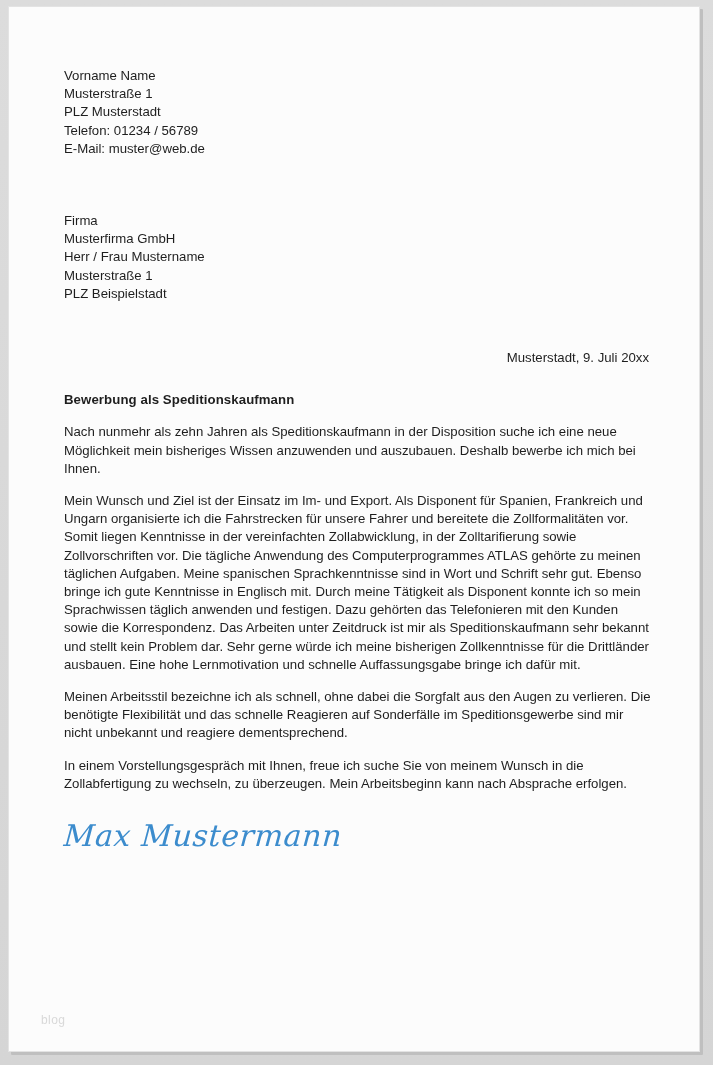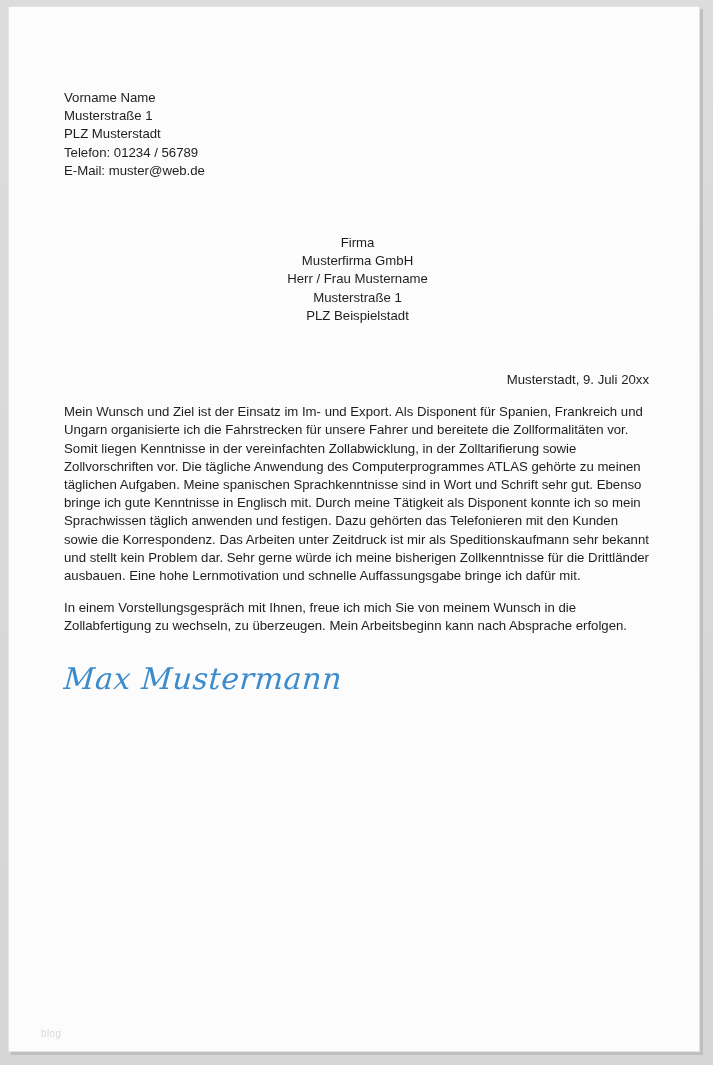--- a/index.html
+++ b/index.html
@@ -65,26 +65,24 @@
     line-height: 18.2px;
   }
 
   .addr-block {
     white-space: pre-line;
     margin: 0;
   }
 
   .sender {
     margin-bottom: 0;
-    margin-top: 22px;
   }
 
   .recipient {
     margin-top: 54px;
-    text-align: center;
   }
 
   .date-line {
     text-align: right;
     margin-top: 46px;
     padding-right: 2px;
   }
 
   .subject {
     font-weight: bold;
@@ -115,23 +113,23 @@
     letter-spacing: 0.6px;
     font-weight: 400;
     transform: skewX(-4deg);
     transform-origin: left center;
     display: inline-block;
   }
 
   .watermark {
     position: absolute;
     left: 32px;
-    bottom: 12px;
+    bottom: 24px;
     color: #d9d9d9;
-    font-size: 10px;
+    font-size: 12px;
     letter-spacing: 0.4px;
     user-select: none;
     margin-top: 48px;
   }
 </style>
 </head>
 <body>
 
 <div class="canvas">
 
@@ -149,27 +147,30 @@
 E-Mail: muster@web.de</div>
 
         <div class="addr-block recipient">Firma
 Musterfirma GmbH
 Herr / Frau Mustername
 Musterstraße 1
 PLZ Beispielstadt</div>
 
         <div class="date-line">Musterstadt, 9. Juli 20xx</div>
 
+        <div class="subject">Bewerbung als Speditionskaufmann</div>
 
 
+        <p class="para">Nach nunmehr als zehn Jahren als Speditionskaufmann in der Disposition suche ich eine neue Möglichkeit mein bisheriges Wissen anzuwenden und auszubauen. Deshalb bewerbe ich mich bei Ihnen.</p>
 
         <p class="para">Mein Wunsch und Ziel ist der Einsatz im Im- und Export. Als Disponent für Spanien, Frankreich und Ungarn organisierte ich die Fahrstrecken für unsere Fahrer und bereitete die Zollformalitäten vor. Somit liegen Kenntnisse in der vereinfachten Zollabwicklung, in der Zolltarifierung sowie Zollvorschriften vor. Die tägliche Anwendung des Computerprogrammes ATLAS gehörte zu meinen täglichen Aufgaben. Meine spanischen Sprachkenntnisse sind in Wort und Schrift sehr gut. Ebenso bringe ich gute Kenntnisse in Englisch mit. Durch meine Tätigkeit als Disponent konnte ich so mein Sprachwissen täglich anwenden und festigen. Dazu gehörten das Telefonieren mit den Kunden sowie die Korrespondenz. Das Arbeiten unter Zeitdruck ist mir als Speditionskaufmann sehr bekannt und stellt kein Problem dar. Sehr gerne würde ich meine bisherigen Zollkenntnisse für die Drittländer ausbauen. Eine hohe Lernmotivation und schnelle Auffassungsgabe bringe ich dafür mit.</p>
 
+        <p class="para">Meinen Arbeitsstil bezeichne ich als schnell, ohne dabei die Sorgfalt aus den Augen zu verlieren. Die benötigte Flexibilität und das schnelle Reagieren auf Sonderfälle im Speditionsgewerbe sind mir nicht unbekannt und reagiere dementsprechend.</p>
 
-        <p class="para">In einem Vorstellungsgespräch mit Ihnen, freue ich mich Sie von meinem Wunsch in die Zollabfertigung zu wechseln, zu überzeugen. Mein Arbeitsbeginn kann nach Absprache erfolgen.</p>
+        <p class="para">In einem Vorstellungsgespräch mit Ihnen, freue ich suche Sie von meinem Wunsch in die Zollabfertigung zu wechseln, zu überzeugen. Mein Arbeitsbeginn kann nach Absprache erfolgen.</p>
 
 
         <div class="signature">Max Mustermann</div>
 
       </div>
 
       <div class="watermark">blog</div>
 
     </div>
   </div>

